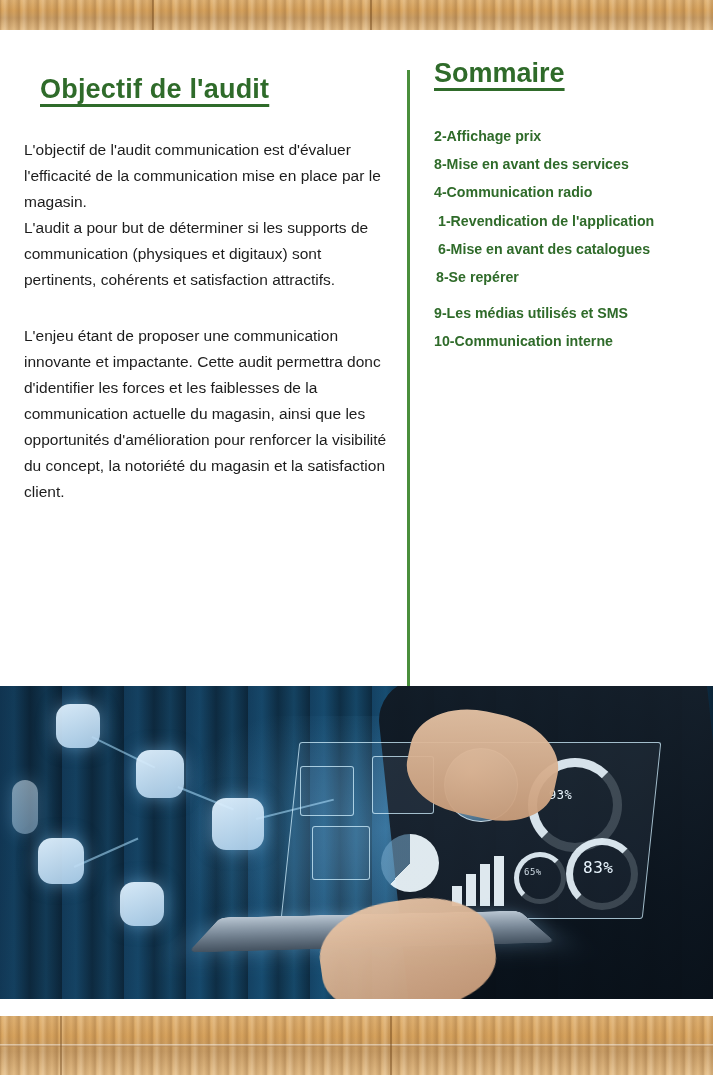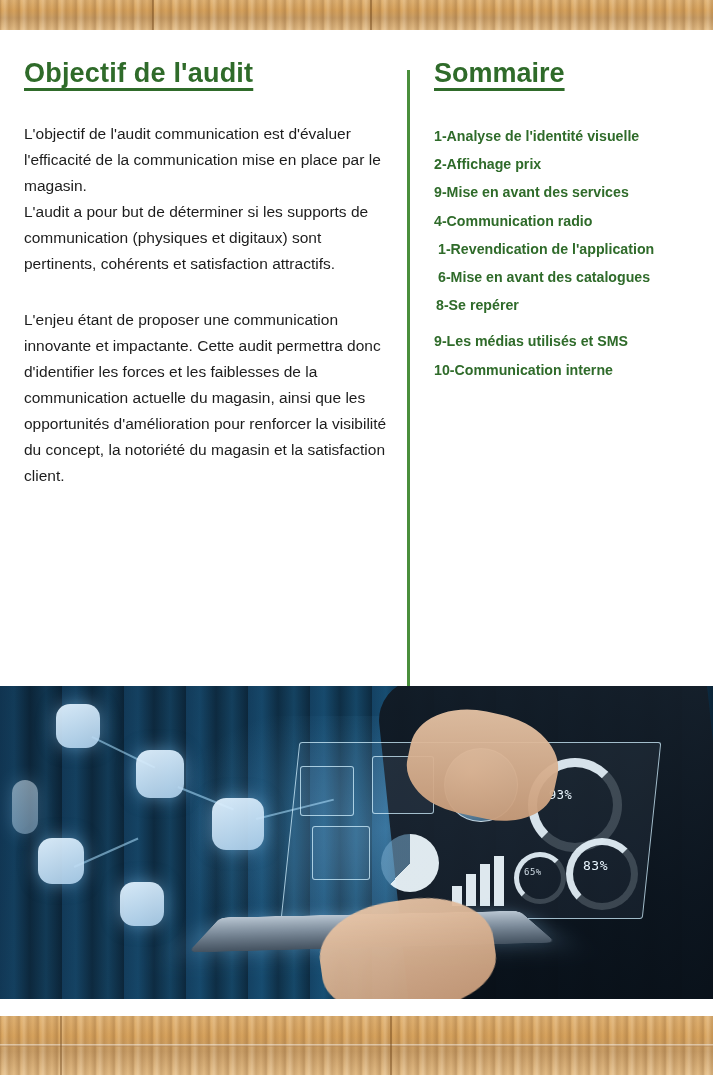--- a/index.html
+++ b/index.html
@@ -85,21 +85,21 @@
     width: 370px;
   }
   .heading {
     font-size: 27px;
     font-weight: bold;
     color: #2f6b2a;
     text-decoration: underline;
     text-underline-offset: 6px;
     text-decoration-thickness: 3px;
     letter-spacing: 0.2px;
-    margin: 0;
+    margin: 16px;
   }
   .body-text {
     margin-top: 32px;
     font-size: 15.5px;
     line-height: 1.68;
     color: #1c1c1c;
     white-space: pre-line;
   }
   .body-text.second {
     margin-top: 30px;
@@ -214,21 +214,21 @@
   .ring-mid { left: 566px; top: 152px; width: 58px; height: 58px; border-width: 7px; }
   .ring-small { left: 514px; top: 166px; width: 42px; height: 42px; border-width: 5px; }
   .ring-label {
     position: absolute;
     color: #eaf6ff;
     font-family: "DejaVu Sans Mono", monospace;
     font-size: 12px;
     letter-spacing: 0.5px;
   }
   .lbl-93 { left: 549px; top: 102px; }
-  .lbl-83 { left: 583px; top: 172px; font-size: 13px; }
+  .lbl-83 { left: 583px; top: 172px; font-size: 16px; }
   .lbl-65 { left: 524px; top: 181px; font-size: 9px; opacity: 0.85; }
   .pie {
     position: absolute;
     left: 381px; top: 148px;
     width: 58px; height: 58px;
     border-radius: 50%;
     background: conic-gradient(rgba(240,250,255,0.92) 0 62%, rgba(120,170,205,0.55) 62% 100%);
   }
   .globe {
     position: absolute;
@@ -293,23 +293,22 @@
     <div class="left-col">
       <h1 class="heading">Objectif de l'audit </h1>
       <p class="body-text">L'objectif de l'audit communication est d'évaluer l'efficacité de la communication mise en place par  le magasin.
 L'audit a pour but de déterminer si les supports de communication (physiques et digitaux) sont pertinents, cohérents et satisfaction attractifs.</p>
       <p class="body-text second">L'enjeu étant de proposer une communication innovante et impactante. Cette audit permettra donc d'identifier les forces et les faiblesses de la communication actuelle du magasin, ainsi que les opportunités d'amélioration pour renforcer la visibilité du concept, la notoriété du magasin et la satisfaction client.</p>
     </div>
 
     <div class="right-col">
       <h1 class="heading-right">Sommaire </h1>
       <ul class="sommaire-list">
-        <li>1-Analyse de l'identité visuelle</li>
         <li>2-Affichage prix</li>
-        <li>9-Mise en avant des services</li>
+        <li>8-Mise en avant des services</li>
         <li>4-Communication radio</li>
         <li class="indent-1">1-Revendication de l'application</li>
         <li class="indent-1">6-Mise en avant des catalogues</li>
         <li class="indent-2">8-Se repérer</li>
         <li class="gap">9-Les médias utilisés et SMS</li>
         <li>10-Communication interne</li>
       </ul>
     </div>
 
   </div>

